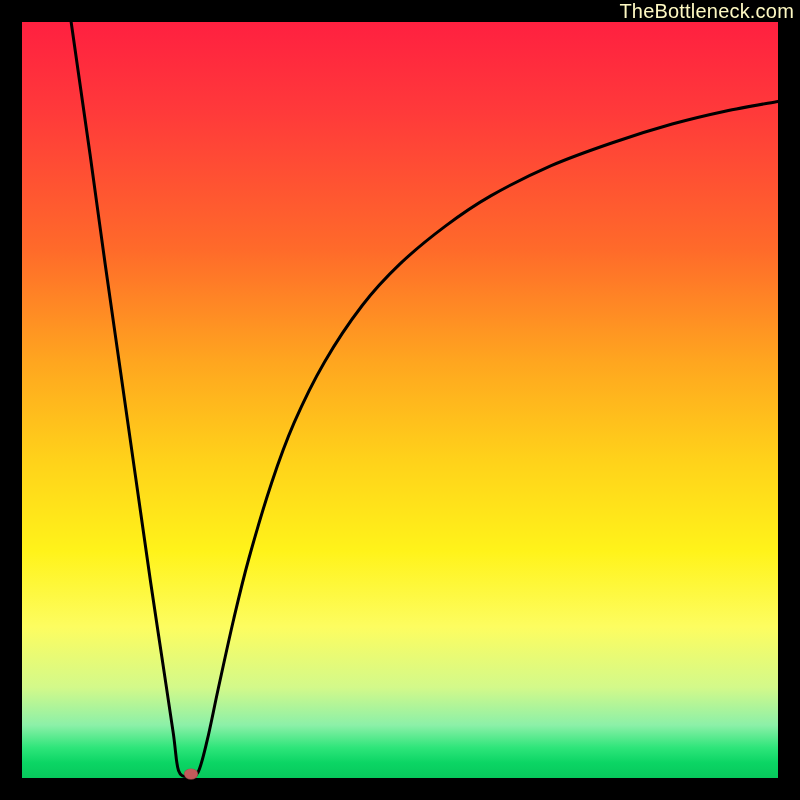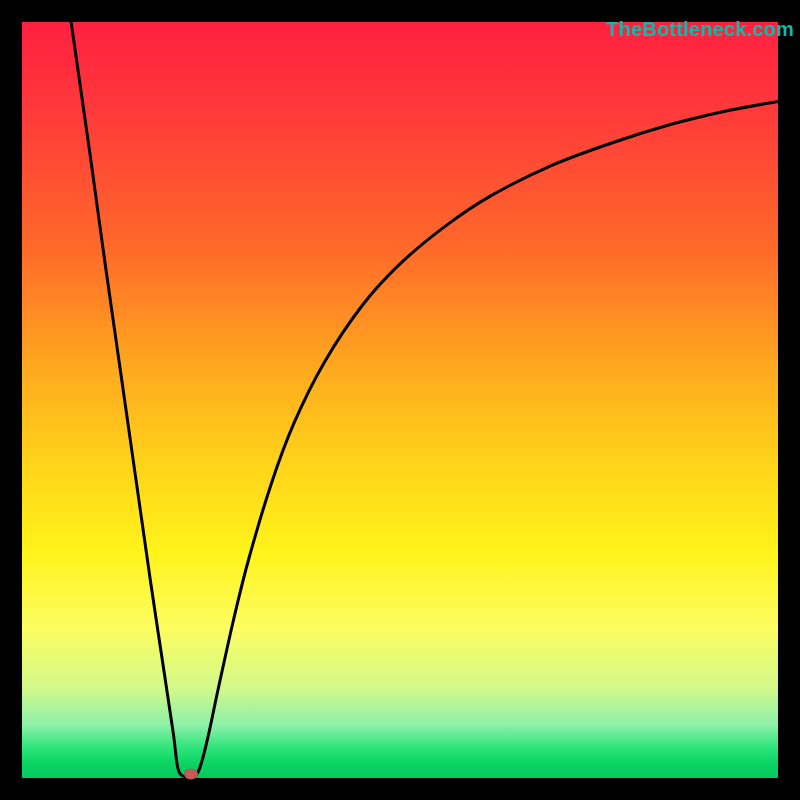--- a/index.html
+++ b/index.html
@@ -37,25 +37,25 @@
       #fdfd60 80%,
       #d3f98a 88%,
       #8cf0a8 93%,
       #2ee57a 96%,
       #0bd564 98%,
       #07c85c 100%
     );
   }
   .watermark {
     position: absolute;
-    top: 18px;
+    top: 0px;
     right: 6px;
-    color: #14b8a6;
+    color: #fef9c3;
     font-size: 20px;
-    font-weight: 700;
+    font-weight: 400;
     letter-spacing: 0.2px;
     user-select: none;
     z-index: 30;
   }
   svg.curve-layer {
     position: absolute;
     left: 0;
     top: 0;
     width: 756px;
     height: 756px;

